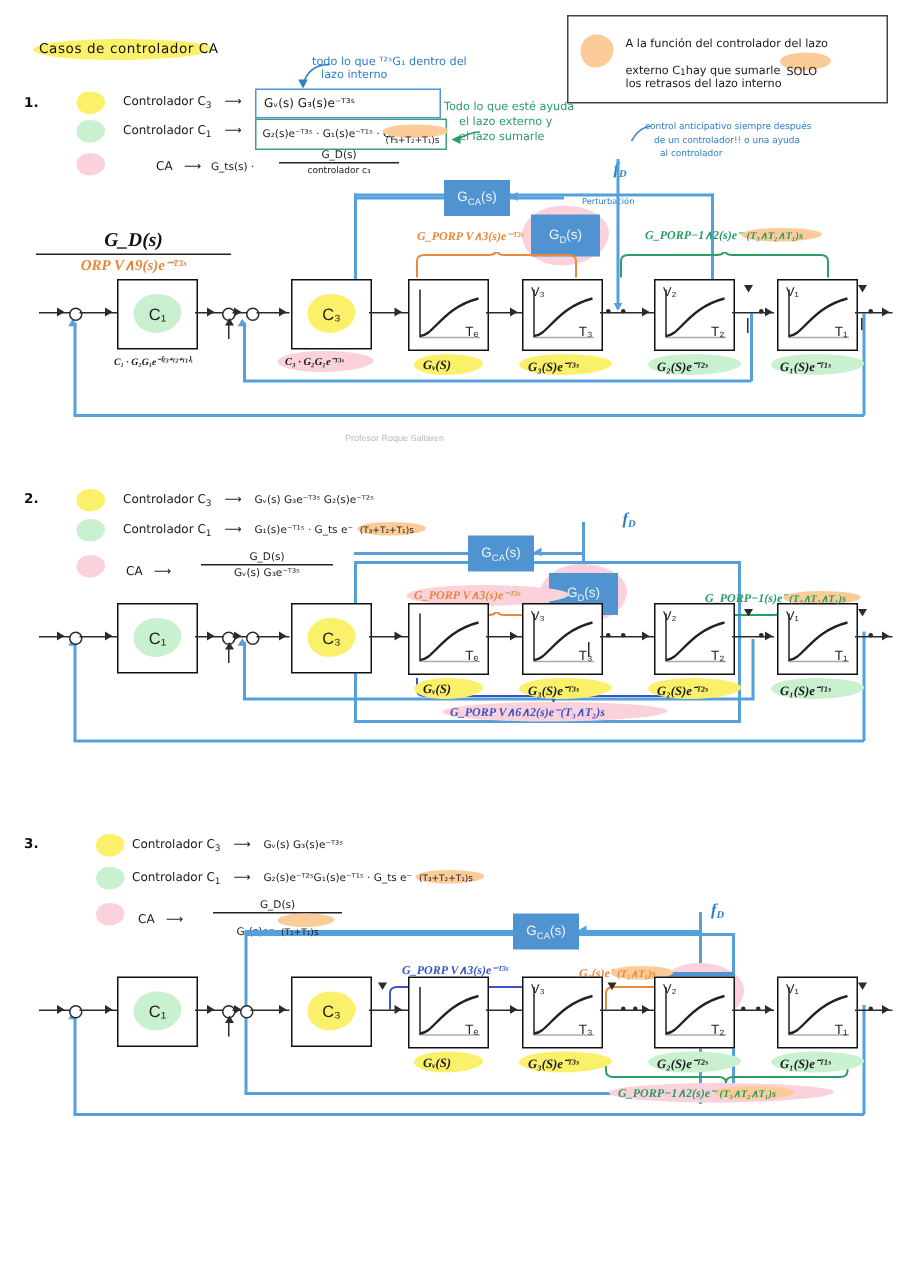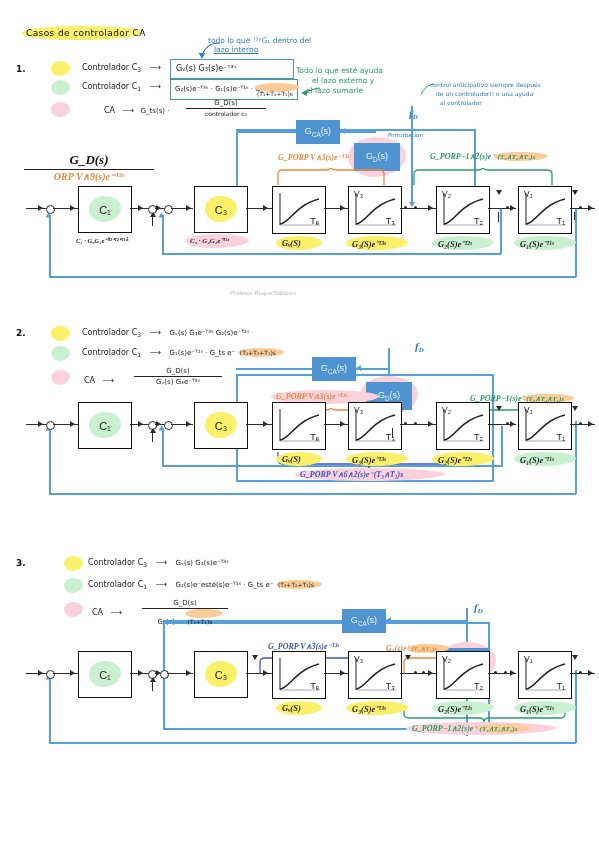--- a/index.html
+++ b/index.html
@@ -85,20 +85,34 @@
 </head>
 <body>
 
 <div class="pg">
 
   <div class="title">
     <div class="blob y" style="left:-4px;top:-2px;width:120px;height:14px;"></div>
     <div class="t">Casos de controlador CA</div>
   </div>
 
+  <div class="notebox" style="left:378px;top:10px;width:212px;height:57px;">
+    <div class="blob o" style="left:8px;top:12px;width:22px;height:22px;"></div>
+    <div class="hw" style="position:absolute;left:38px;top:13px;">A la función del controlador del lazo</div>
+    <div style="position:absolute;left:38px;top:26px;display:flex;align-items:center;">
+      <span class="hw">externo  C</span>
+      <span class="hw" style="vertical-align:sub;font-size:6px;position:relative;top:2px;">1</span>
+      <span class="hw"> hay que sumarle</span>
+      <span style="position:relative;margin-left:4px;">
+        <span class="blob o" style="left:-4px;top:-2px;width:34px;height:12px;"></span>
+        <span class="hw" style="position:relative;z-index:2;">SOLO</span>
+      </span>
+    </div>
+    <div class="hw" style="position:absolute;left:38px;top:40px;">los retrasos del lazo interno</div>
+  </div>
 
   <div class="abs" style="left:0;top:0;width:599px;height:300px;">
 
     <div class="secnum" style="position:absolute;left:16px;top:64px;">1.</div>
 
     <div class="blob y" style="left:51px;top:61px;width:19px;height:15px;"></div>
     <div class="hwb" style="position:absolute;left:82px;top:63px;">
       <span>Controlador  C</span><span style="font-size:6px;position:relative;top:2px;">3</span>
       <span style="margin-left:6px;">⟶</span>
     </div>
@@ -126,30 +140,30 @@
       <span style="margin-left:4px;font-size:7px;">G_ts(s) ·</span>
     </div>
     <div class="abs" style="left:186px;top:99px;width:80px;">
       <div class="hw" style="text-align:center;font-size:7px;">G_D(s)</div>
       <div style="border-top:1px solid #222;margin:1px 0;"></div>
       <div class="hw" style="text-align:center;font-size:6px;">controlador c₃</div>
     </div>
 
     <div class="hw blue" style="position:absolute;left:208px;top:36px;">
       <div>todo lo que ᵀ²ˢG₁ dentro del</div>
-      <div style="margin-left:6px;text-decoration:underline;">lazo interno</div>
+      <div style="margin-left:6px;">lazo interno</div>
     </div>
     <svg class="abs" style="left:196px;top:40px;" width="26" height="22">
       <path d="M24 3 C14 3 8 8 6 17" stroke="#2f7ec8" stroke-width="1.1" fill="none"></path>
       <path d="M6 19 l-3.2 -6 l6.4 0 z" fill="#2f7ec8"></path>
     </svg>
 
     <div class="hw green" style="position:absolute;left:296px;top:66px;line-height:10px;">
       <div>Todo lo que esté ayuda</div>
-      <div style="margin-left:16px;">el lazo externo y</div>
+      <div style="margin-left:10px;">el lazo externo y</div>
       <div style="margin-left:10px;">el lazo sumarle</div>
     </div>
     <svg class="abs" style="left:300px;top:86px;" width="22" height="12">
       <path d="M20 2 C12 2 9 6 3 7" stroke="#2a9d64" stroke-width="1.1" fill="none"></path>
       <path d="M1 7 l6 -3 l0 6 z" fill="#2a9d64"></path>
     </svg>
 
     <div class="hw blue" style="position:absolute;left:430px;top:80px;line-height:9px;font-size:6px;">
       <div>control anticipativo siempre después</div>
       <div style="margin-left:6px;">de un controlador!! o una ayuda</div>
@@ -535,21 +549,21 @@
     <div class="hwb" style="position:absolute;left:88px;top:28px;">
       <span>Controlador  C</span><span style="font-size:6px;position:relative;top:2px;">3</span>
       <span style="margin-left:6px;">⟶</span>
       <span style="margin-left:6px;font-size:7px;">Gᵥ(s) G₃(s)e⁻ᵀ³ˢ</span>
     </div>
 
     <div class="blob g" style="left:64px;top:48px;width:19px;height:15px;"></div>
     <div class="hwb" style="position:absolute;left:88px;top:50px;">
       <span>Controlador  C</span><span style="font-size:6px;position:relative;top:2px;">1</span>
       <span style="margin-left:6px;">⟶</span>
-      <span style="margin-left:6px;font-size:7px;">G₂(s)e⁻esté(s)e⁻ᵀ¹ˢ · G_ts e⁻</span>
+      <span style="margin-left:6px;font-size:7px;">G₂(s)e⁻ᵀ²ˢG₁(s)e⁻ᵀ¹ˢ · G_ts e⁻</span>
       <span style="position:relative;margin-left:2px;">
         <span class="blob o" style="left:-2px;top:0px;width:46px;height:9px;"></span>
         <span style="position:relative;z-index:2;font-size:6px;">(T₃+T₂+T₁)s</span>
       </span>
     </div>
 
     <div class="blob p" style="left:64px;top:72px;width:19px;height:15px;"></div>
     <div class="hwb" style="position:absolute;left:92px;top:78px;">
       <span>CA</span>
       <span style="margin-left:5px;">⟶</span>

